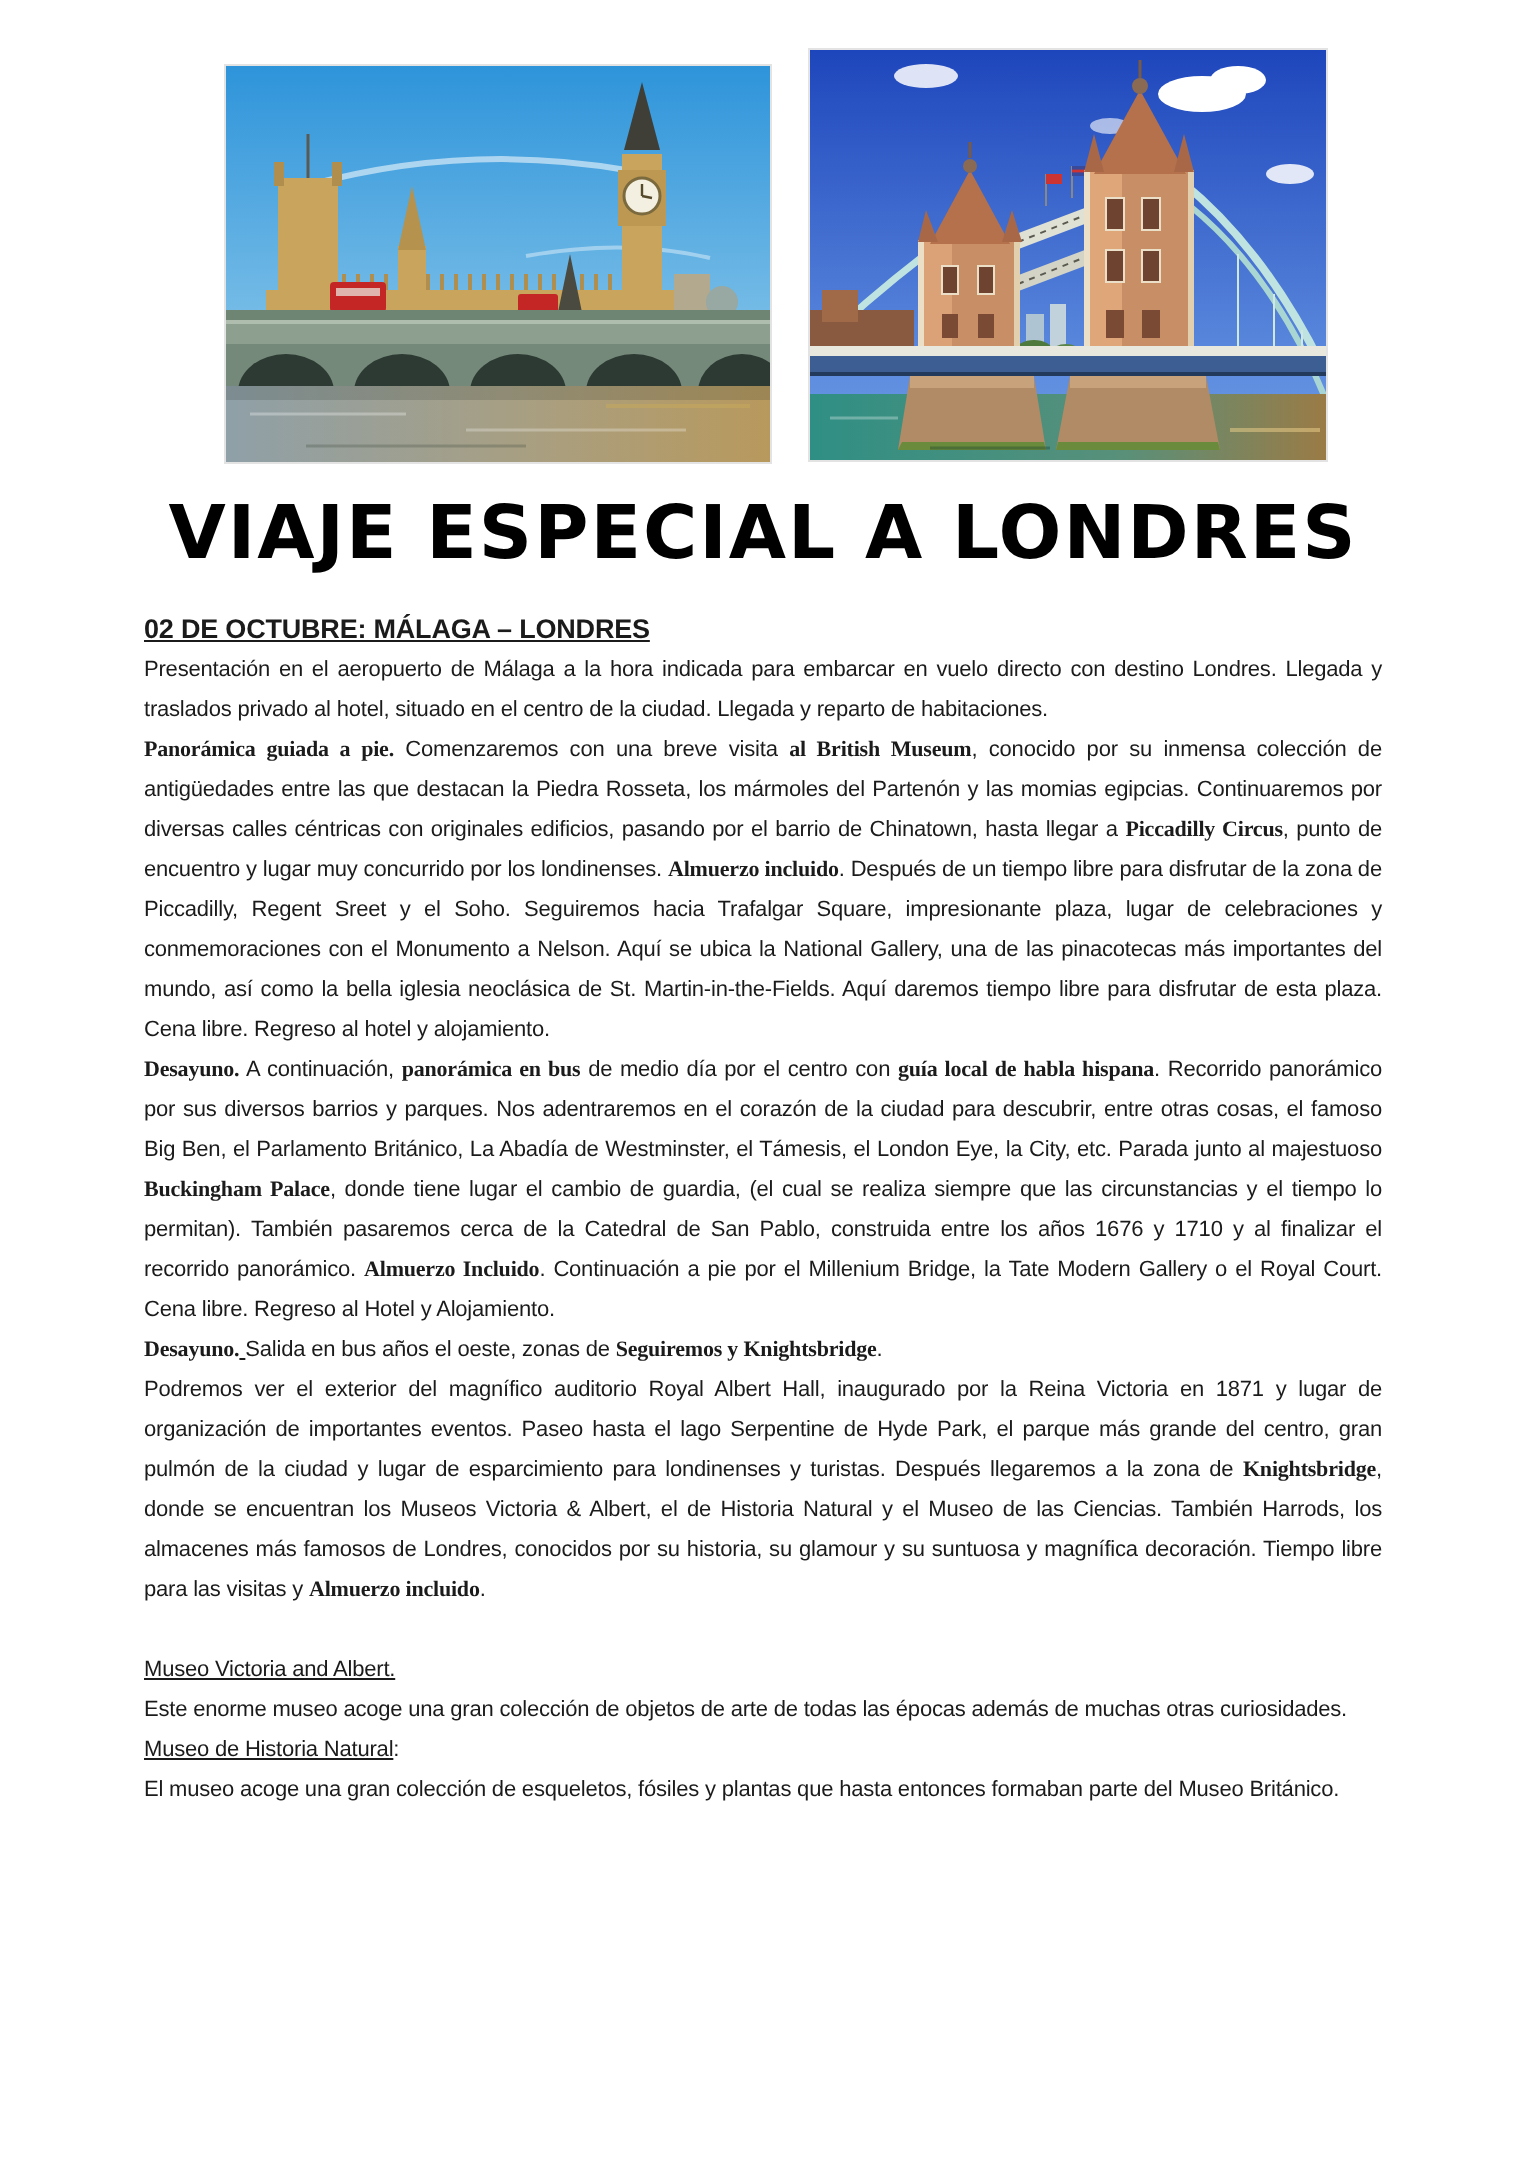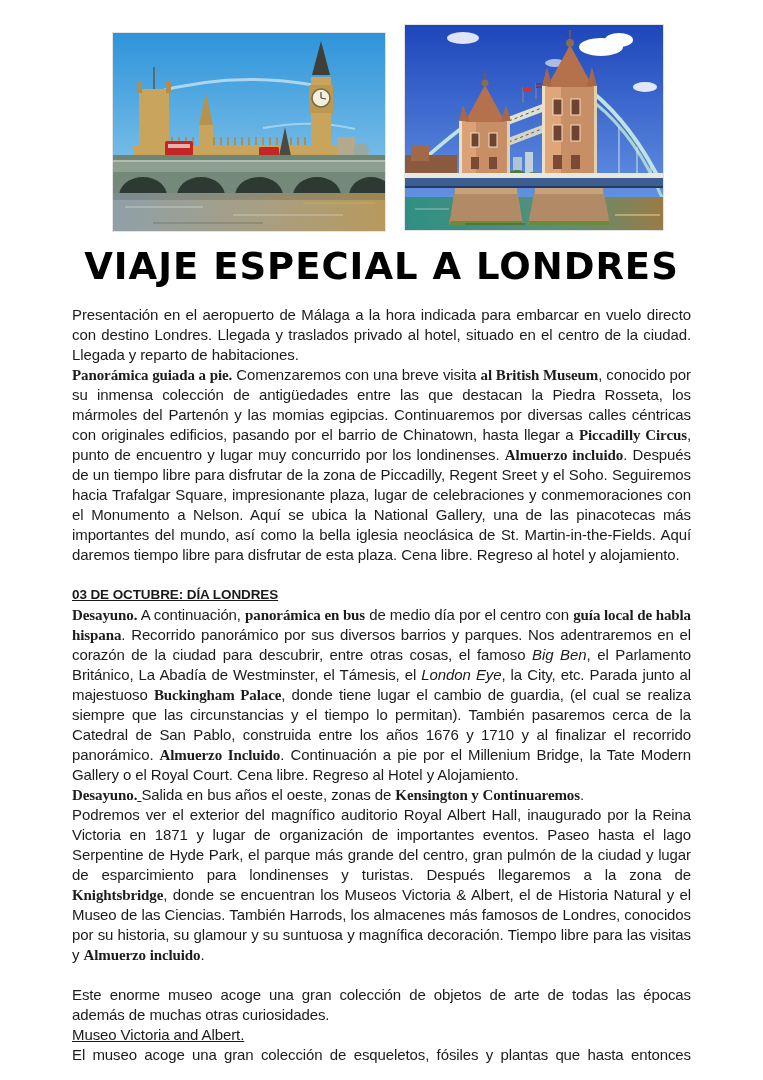--- a/index.html
+++ b/index.html
@@ -20,37 +20,37 @@
     font-family:"DejaVu Sans",sans-serif;
     font-size:37px;line-height:44px;
     font-weight:700;
     text-align:center;
     letter-spacing:1px;
     color:#000;
   }
   .content{padding:0 72px;}
   .content p{
     margin:0;
-    font-size:15px;
+    font-size:11px;
     line-height:20px;
     letter-spacing:-0.1px;
     text-align:justify;
   }
   h2.sec-head{
     margin:20px 0 0;
     font-size:13.5px;
     line-height:20px;
     font-weight:700;
     text-decoration:underline;
     letter-spacing:-0.1px;
   }
   h2.first{margin-top:0;}
   .museums{margin-top:20px;}
   .b{font-weight:700;font-family:Liberation Serif, serif;}
-  .i{font-style:italic;}
+  .i{}
   .u{text-decoration:underline;}
 </style>
 </head>
 <body>
 
 <div class="page">
 
   <div class="photos">
 
     <svg class="photo photo-left" viewBox="0 0 272 198" xmlns="http://www.w3.org/2000/svg">
@@ -211,35 +211,36 @@
       <line x1="210" y1="190" x2="255" y2="190" stroke="rgba(240,210,140,0.5)" stroke-width="2"></line>
       <line x1="60" y1="199" x2="120" y2="199" stroke="rgba(20,60,50,0.35)" stroke-width="1.5"></line>
     </svg>
   </div>
 
   <h1 class="doc-title">VIAJE ESPECIAL A LONDRES</h1>
 
   <div class="content">
 
     <section>
+      <h2 class="sec-head first">02 DE OCTUBRE: MÁLAGA – LONDRES</h2>
       <p><span>Presentación en el aeropuerto de Málaga a la hora indicada para embarcar en vuelo directo con destino Londres. Llegada y traslados privado al hotel, situado en el centro de la ciudad. Llegada y reparto de habitaciones.</span></p>
       <p><span class="b">Panorámica guiada a pie.</span><span> Comenzaremos con una breve visita </span><span class="b">al British Museum</span><span>, conocido por su inmensa colección de antigüedades entre las que destacan la Piedra Rosseta, los mármoles del Partenón y las momias egipcias. Continuaremos por diversas calles céntricas con originales edificios, pasando por el barrio de Chinatown, hasta llegar a </span><span class="b">Piccadilly Circus</span><span>, punto de encuentro y lugar muy concurrido por los londinenses. </span><span class="b">Almuerzo incluido</span><span>. Después de un tiempo libre para disfrutar de la zona de Piccadilly, Regent Sreet y el Soho. Seguiremos hacia Trafalgar Square, impresionante plaza, lugar de celebraciones y conmemoraciones con el Monumento a Nelson. Aquí se ubica la National Gallery, una de las pinacotecas más importantes del mundo, así como la bella iglesia neoclásica de St. Martin-in-the-Fields. Aquí daremos tiempo libre para disfrutar de esta plaza. Cena libre. Regreso al hotel y alojamiento.</span></p>
     </section>
 
     <section>
-      <h2 class="sec-head">03 DE OCTUBRE: DÍA LONDRES</h2>
       <p><span class="b">Desayuno.</span><span> A continuación, </span><span class="b">panorámica en bus</span><span> de medio día por el centro con </span><span class="b">guía local de habla hispana</span><span>. Recorrido panorámico por sus diversos barrios y parques. Nos adentraremos en el corazón de la ciudad para descubrir, entre otras cosas, el famoso </span><span class="i">Big Ben</span><span>, el Parlamento Británico, La Abadía de Westminster, el Támesis, el </span><span class="i">London Eye</span><span>, la City, etc. Parada junto al majestuoso </span><span class="b">Buckingham Palace</span><span>, donde tiene lugar el cambio de guardia, (el cual se realiza siempre que las circunstancias y el tiempo lo permitan). También pasaremos cerca de la Catedral de San Pablo, construida entre los años 1676 y 1710 y al finalizar el recorrido panorámico. </span><span class="b">Almuerzo Incluido</span><span>. Continuación a pie por el Millenium Bridge, la Tate Modern Gallery o el Royal Court. Cena libre. Regreso al Hotel y Alojamiento.</span></p>
     </section>
 
     <section>
-      <p><span class="b">Desayuno.</span><span class="u"> </span><span>Salida en bus años el oeste, zonas de </span><span class="b">Kensington y Continuaremos</span><span>.</span></p>
+      <p><span class="b">Desayuno.</span><span class="u"> </span><span>Salida en bus años el oeste, zonas de </span><span class="b">Seguiremos y Knightsbridge</span><span>.</span></p>
       <p><span>Podremos ver el exterior del magnífico auditorio Royal Albert Hall, inaugurado por la Reina Victoria en 1871 y lugar de organización de importantes eventos. Paseo hasta el lago Serpentine de Hyde Park, el parque más grande del centro, gran pulmón de la ciudad y lugar de esparcimiento para londinenses y turistas. Después llegaremos a la zona de </span><span class="b">Knightsbridge</span><span>, donde se encuentran los Museos Victoria &amp; Albert, el de Historia Natural y el Museo de las Ciencias. También Harrods, los almacenes más famosos de Londres, conocidos por su historia, su glamour y su suntuosa y magnífica decoración. Tiempo libre para las visitas y </span><span class="b">Almuerzo incluido</span><span>.</span></p>
     </section>
 
     <section class="museums">
+      <p><span class="u">Museo Victoria and Albert.</span></p>
       <p><span>Este enorme museo acoge una gran colección de objetos de arte de todas las épocas además de muchas otras curiosidades.</span></p>
-      <p><span class="u">Museo Victoria and Albert.</span></p>
+      <p><span class="u">Museo de Historia Natural</span><span>:</span></p>
       <p><span>El museo acoge una gran colección de esqueletos, fósiles y plantas que hasta entonces formaban parte del Museo Británico.</span></p>
 
     </section>
 
   </div>
 </div>
 
 </body></html>

